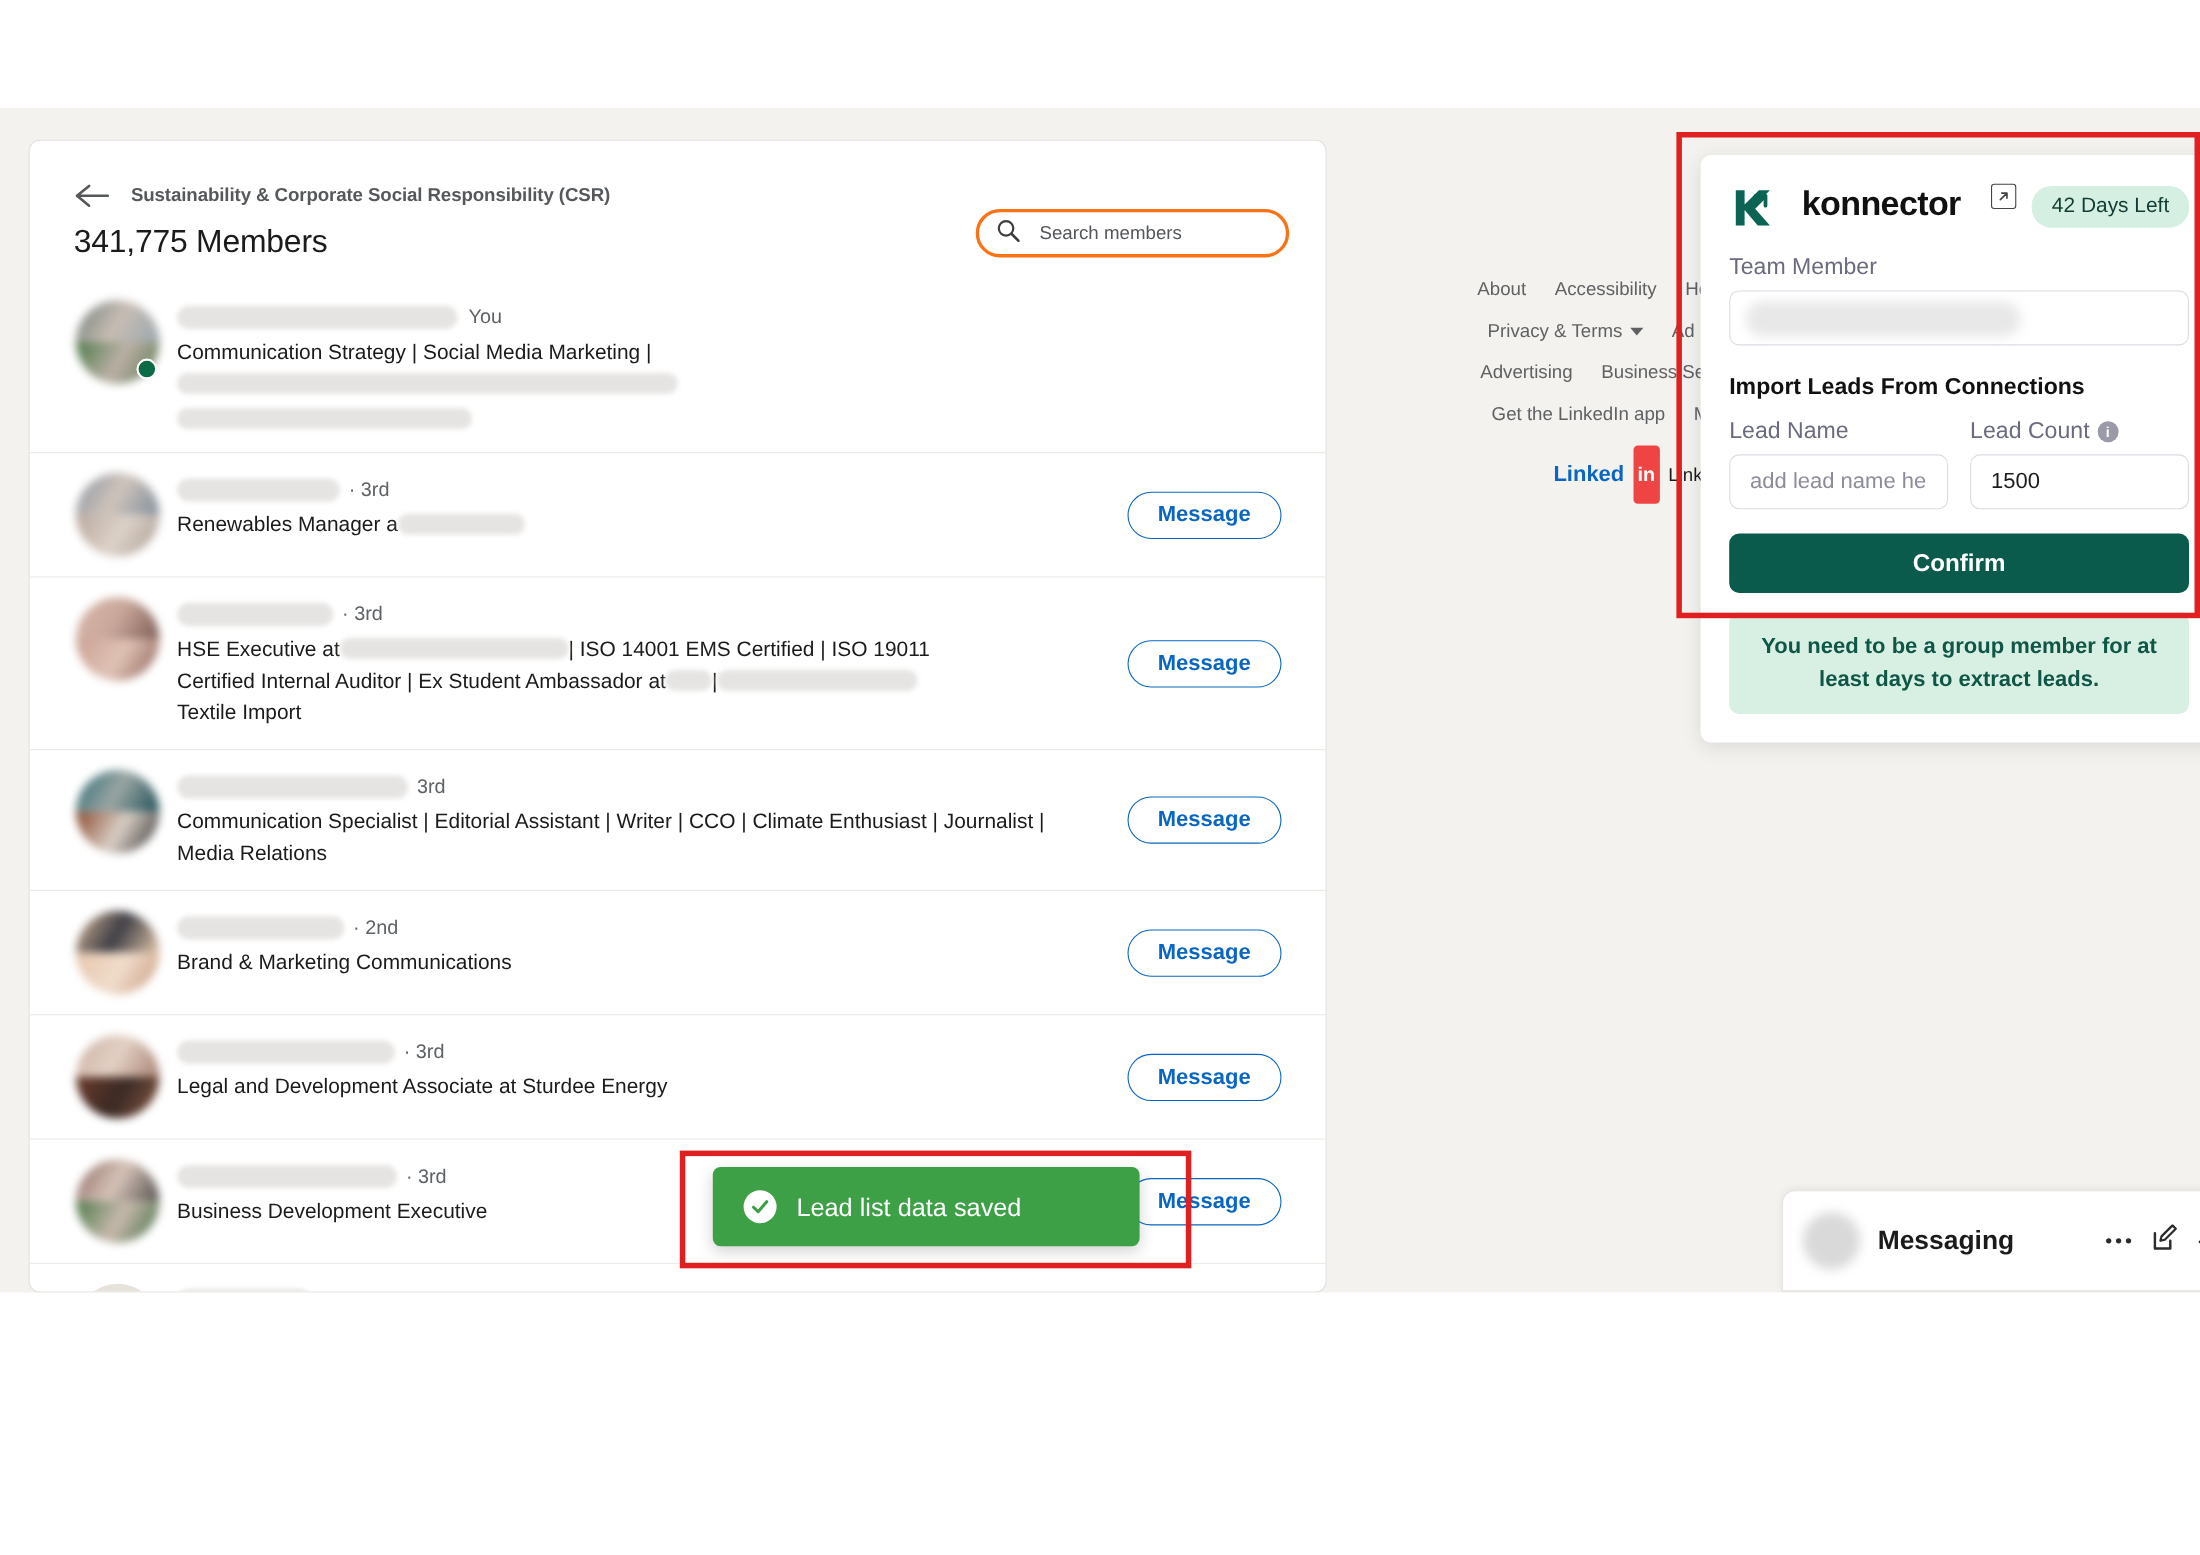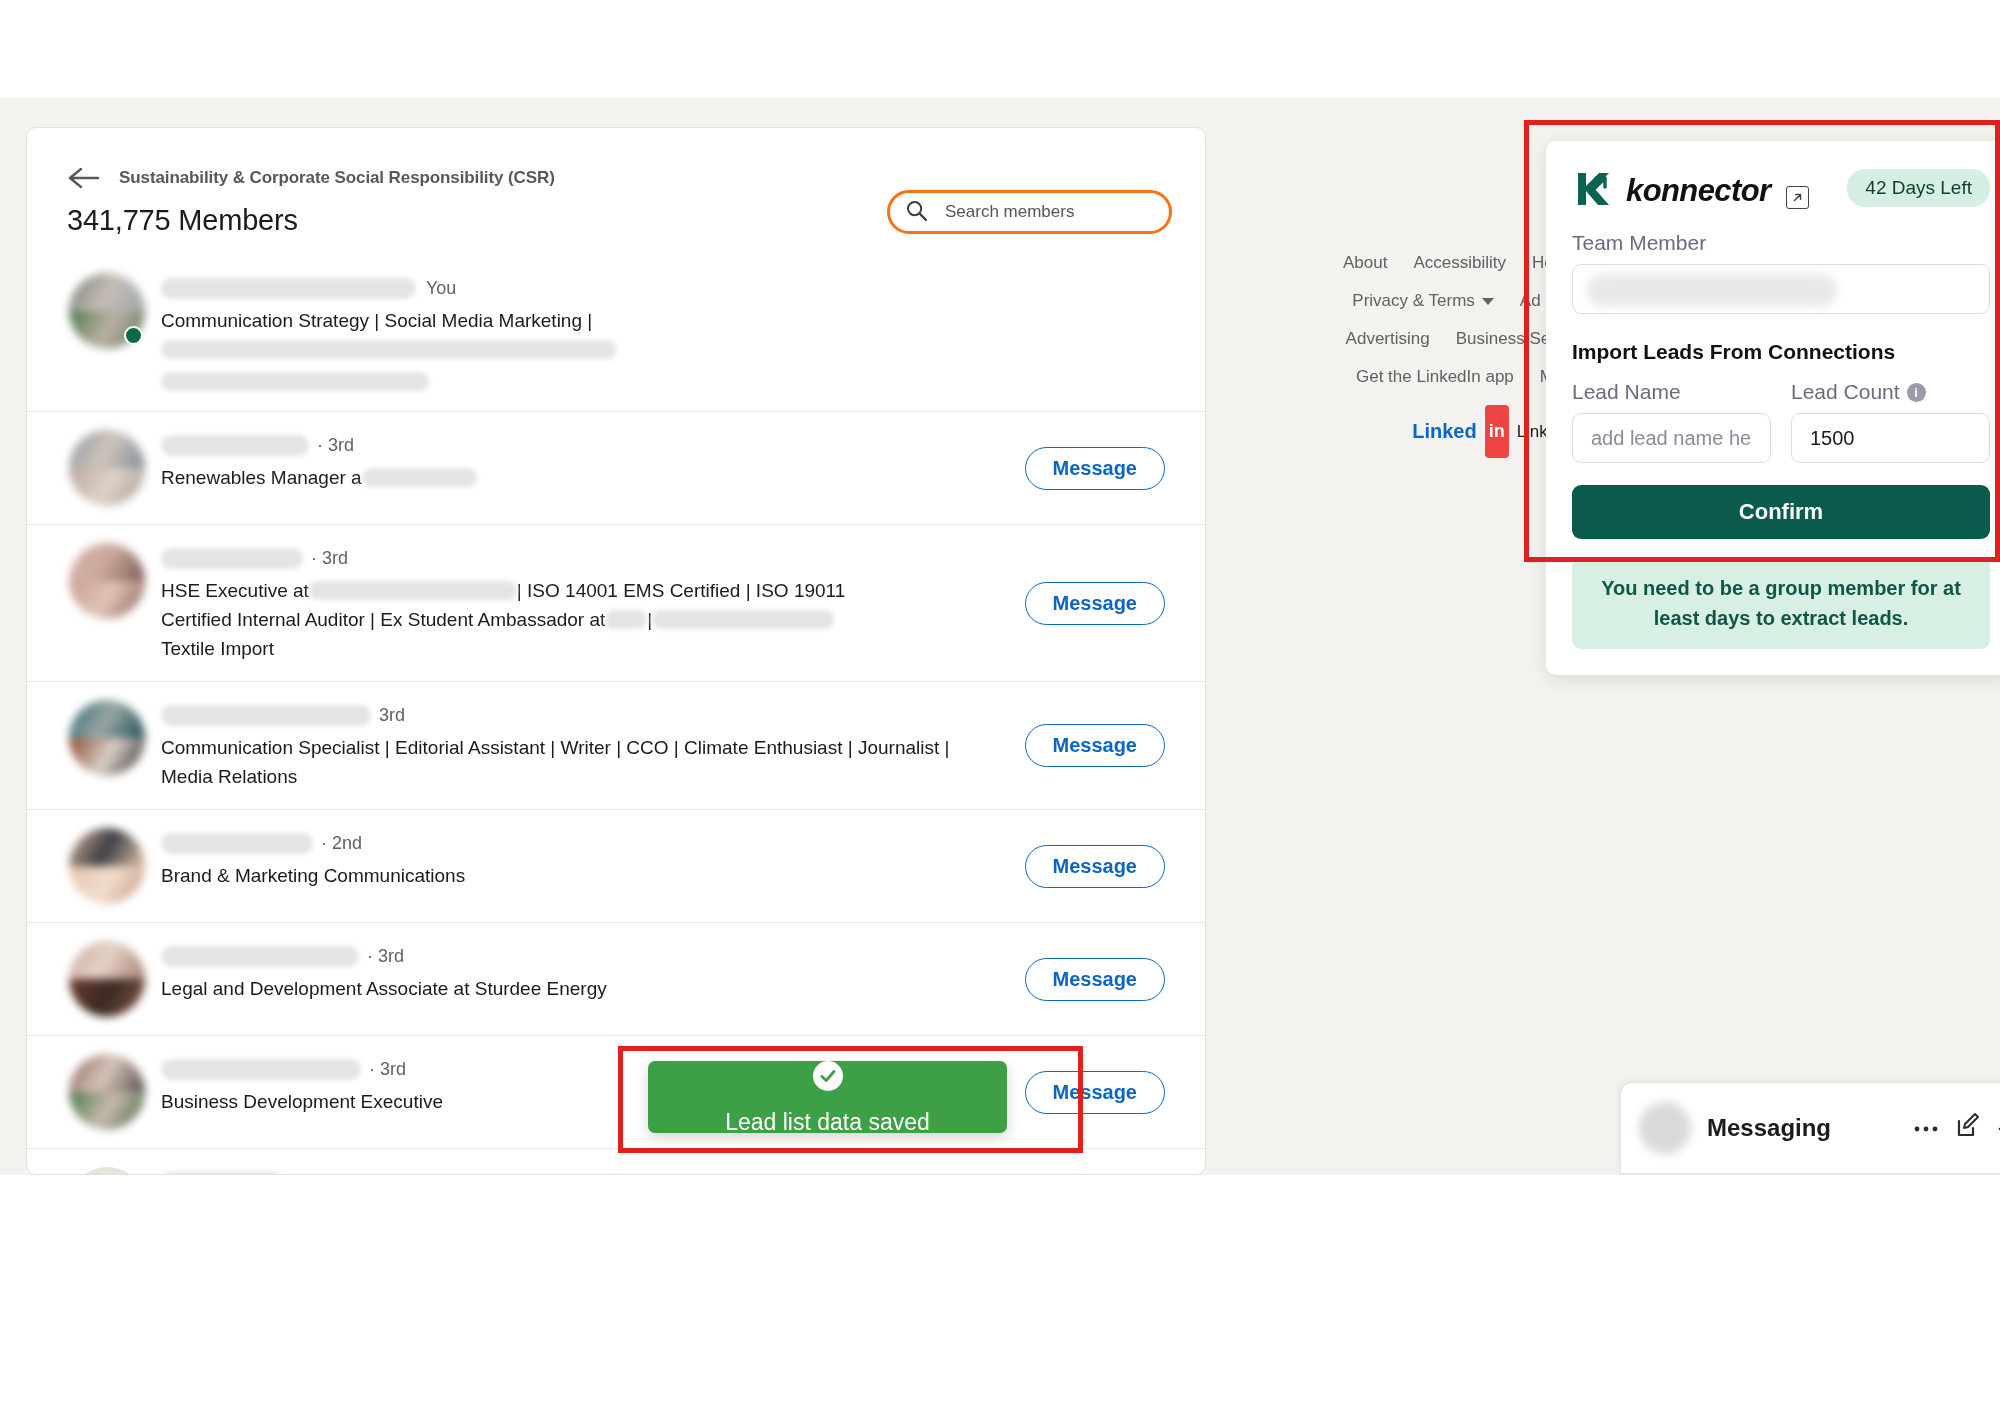--- a/index.html
+++ b/index.html
@@ -261,21 +261,21 @@
     border-radius: 10px;
     box-shadow: 0 4px 18px rgba(0,0,0,0.10);
     padding: 26px 26px 26px 26px;
     box-sizing: border-box;
   }
   .k-head {
     display: flex;
     align-items: center;
     justify-content: space-between;
   }
-  .k-brand { display: flex; align-items: flex-end; gap: 12px; font-style: italic; }
+  .k-brand { display: flex; align-items: flex-start; gap: 24px; }
   .k-logo { width: 42px; height: 42px; flex: 0 0 auto; }
   .k-name {
     font-size: 31px;
     font-weight: bold;
     color: #111111;
     letter-spacing: -0.6px;
   }
   .k-ext-icon {
     width: 21px; height: 21px;
     border: 1.8px solid #444;
@@ -383,31 +383,30 @@
     top: 948px;
     width: 465px;
     height: 107px;
     border: 5px solid #e02020;
     box-sizing: border-box;
   }
   #toast {
     position: absolute;
     left: 648px;
     top: 963px;
-    width: 359px;
+    width: 388px;
     height: 72px;
     background: #3da046;
     border-radius: 7px;
     box-shadow: 0 5px 14px rgba(0,0,0,0.17);
     display: flex;
     align-items: center;
     gap: 18px;
     padding: 0 28px;
     box-sizing: border-box;
-    flex-direction: column;
   }
   #toast .check {
     width: 30px; height: 30px; border-radius: 50%;
     background: #ffffff;
     display: inline-flex; align-items: center; justify-content: center;
     flex: 0 0 auto;
   }
   #toast-text { color: #fff; font-size: 23px; }
 
   

